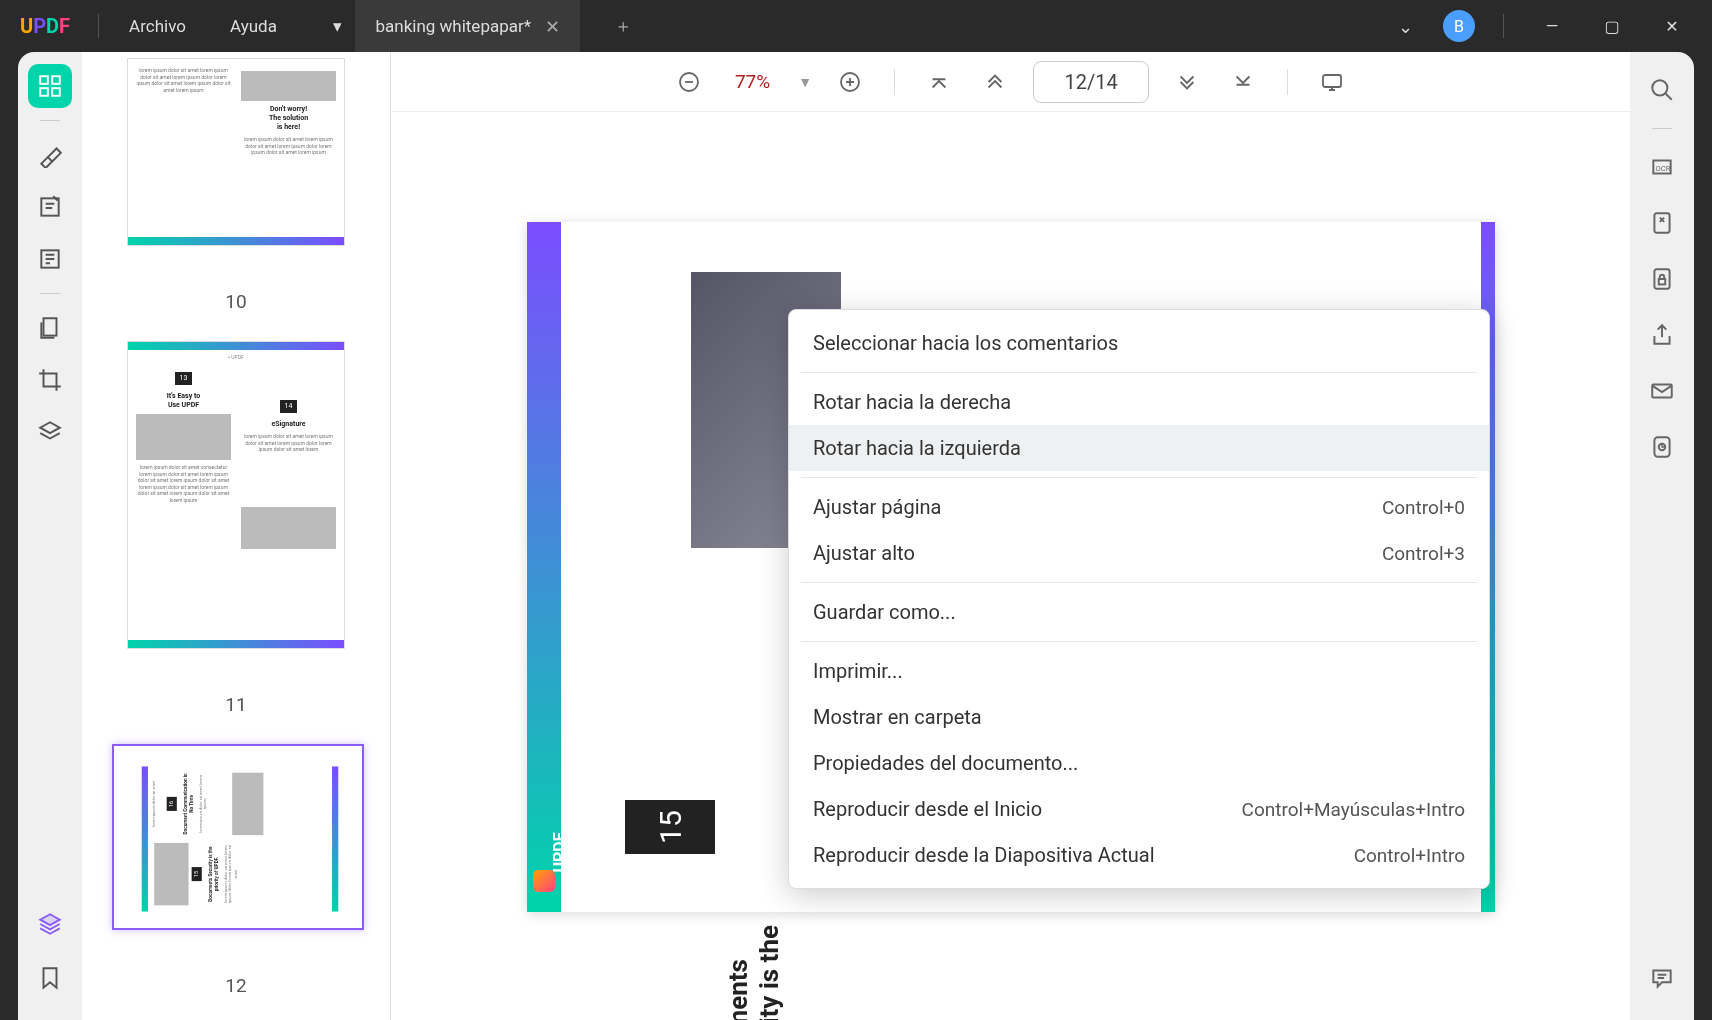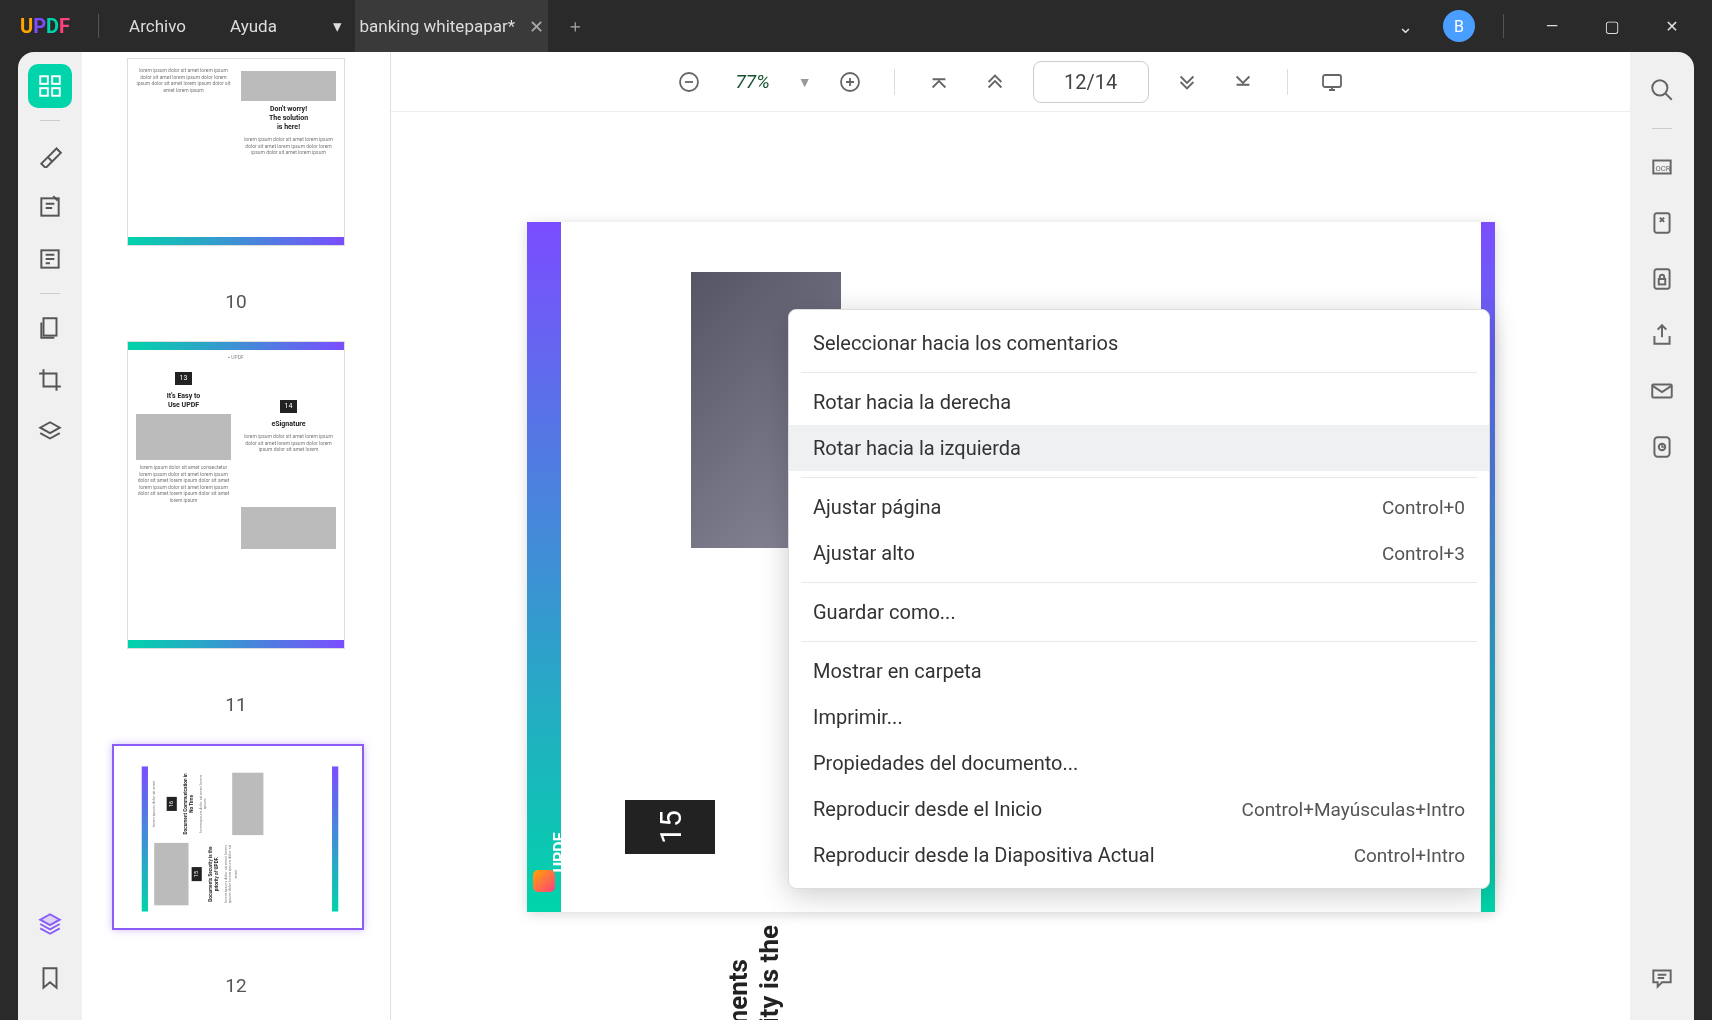--- a/index.html
+++ b/index.html
@@ -31,21 +31,21 @@
 .logo .u { color: #ffa500; }
 .logo .p { color: #7b4dff; }
 .logo .d { color: #00d4aa; }
 .logo .f { color: #ff4081; }
 .divider-v { width: 1px; height: 24px; background: #555; margin: 0 8px; }
 .menu-item { padding: 0 22px; cursor: pointer; }
 .tabs { display: flex; align-items: center; margin-left: 20px; }
 .tab {
   display: flex;
   align-items: center;
-  padding: 0 4px;
+  padding: 0 20px;
   height: 52px;
   position: relative;
 }
 .tab.dropdown { padding: 0 14px; }
 .tab.active {
   background: #3a3a3a;
 }
 .tab .close, .tab .plus { margin-left: 14px; font-size: 18px; color: #aaa; }
 .title-spacer { flex: 1; }
 .title-right { display: flex; align-items: center; gap: 20px; padding-right: 20px; }
@@ -138,21 +138,21 @@
   justify-content: center;
   gap: 20px;
   border-bottom: 1px solid #eee;
 }
 .vt-btn {
   width: 36px; height: 36px;
   display: flex; align-items: center; justify-content: center;
   cursor: pointer; color: #666;
   font-size: 22px;
 }
-.zoom-label { font-size: 19px; color: #14532d; padding: 0 8px; font-style: italic; }
+.zoom-label { font-size: 19px; color: #b91c1c; padding: 0 8px; }
 .zoom-dd { color: #999; font-size: 14px; }
 .vt-sep { width: 1px; height: 26px; background: #ddd; margin: 0 6px; }
 .page-input {
   width: 116px; height: 42px;
   border: 1px solid #ccc; border-radius: 8px;
   text-align: center; font-size: 20px; color: #444;
   display: flex; align-items: center; justify-content: center;
 }
 
 .viewer-canvas {
@@ -579,24 +579,24 @@
     <div class="cm-item">
       <span>Ajustar alto</span>
       <span class="cm-shortcut">Control+3</span>
     </div>
     <div class="cm-sep"></div>
     <div class="cm-item">
       <span>Guardar como...</span>
     </div>
     <div class="cm-sep"></div>
     <div class="cm-item">
+      <span>Imprimir...</span>
+    </div>
+    <div class="cm-item">
       <span>Mostrar en carpeta</span>
-    </div>
-    <div class="cm-item">
-      <span>Imprimir...</span>
     </div>
     <div class="cm-item">
       <span>Propiedades del documento...</span>
     </div>
     <div class="cm-item">
       <span>Reproducir desde el Inicio</span>
       <span class="cm-shortcut">Control+Mayúsculas+Intro</span>
     </div>
     <div class="cm-item">
       <span>Reproducir desde la Diapositiva Actual</span>

